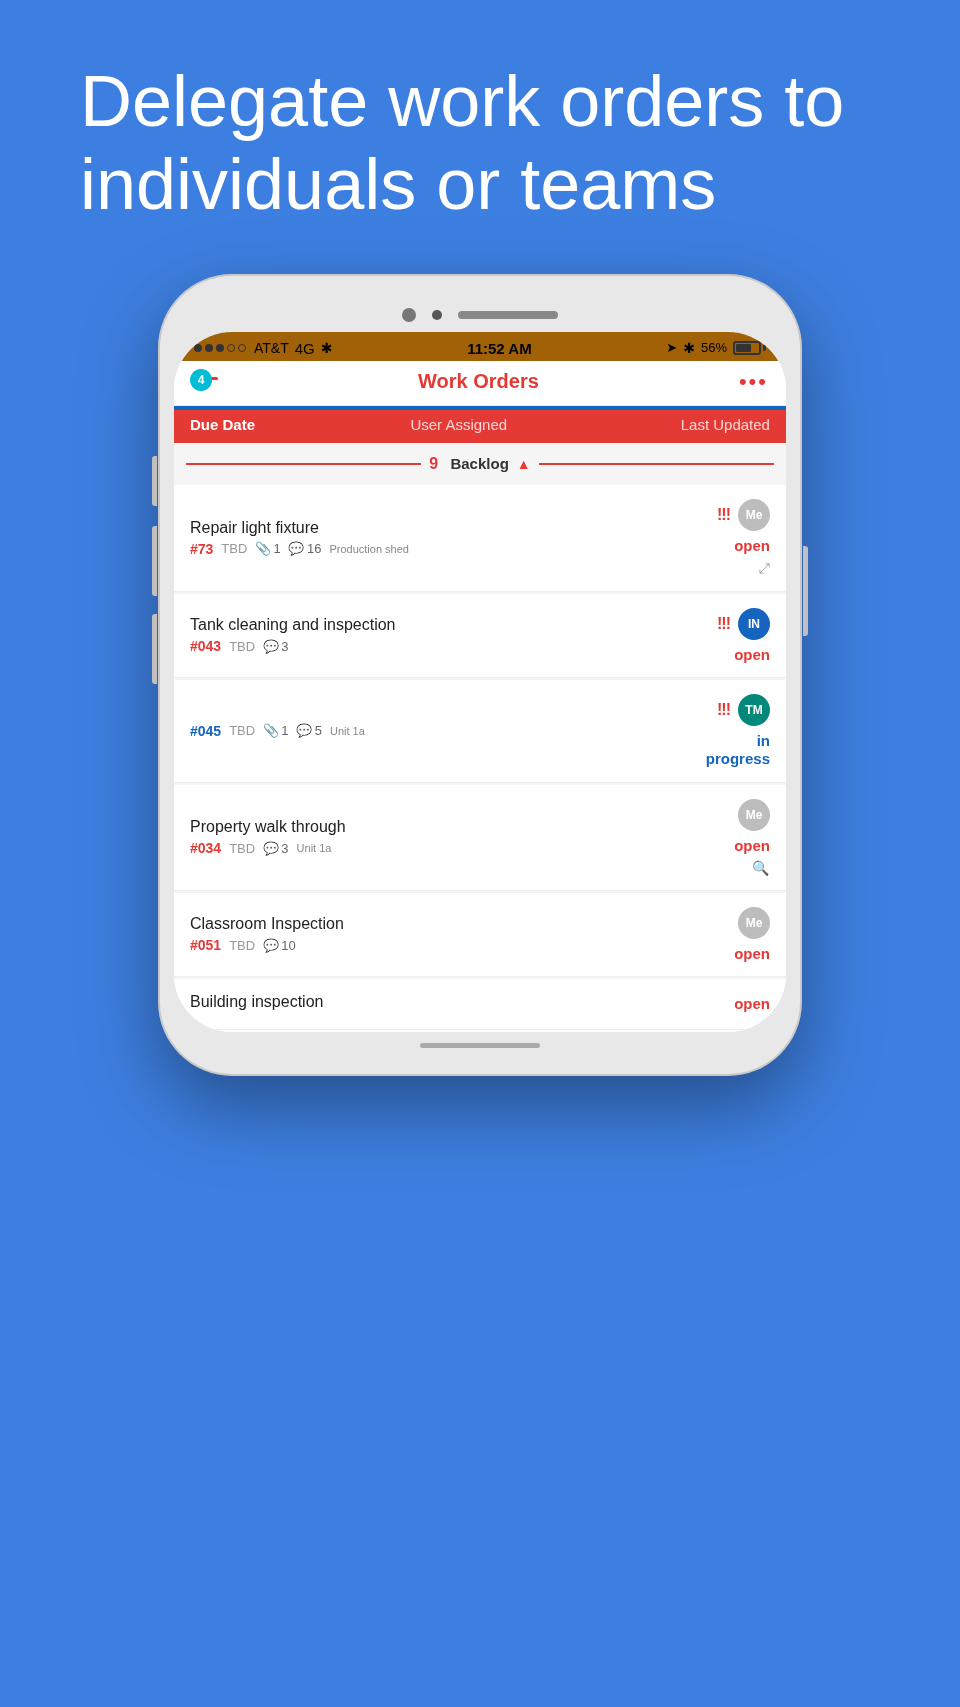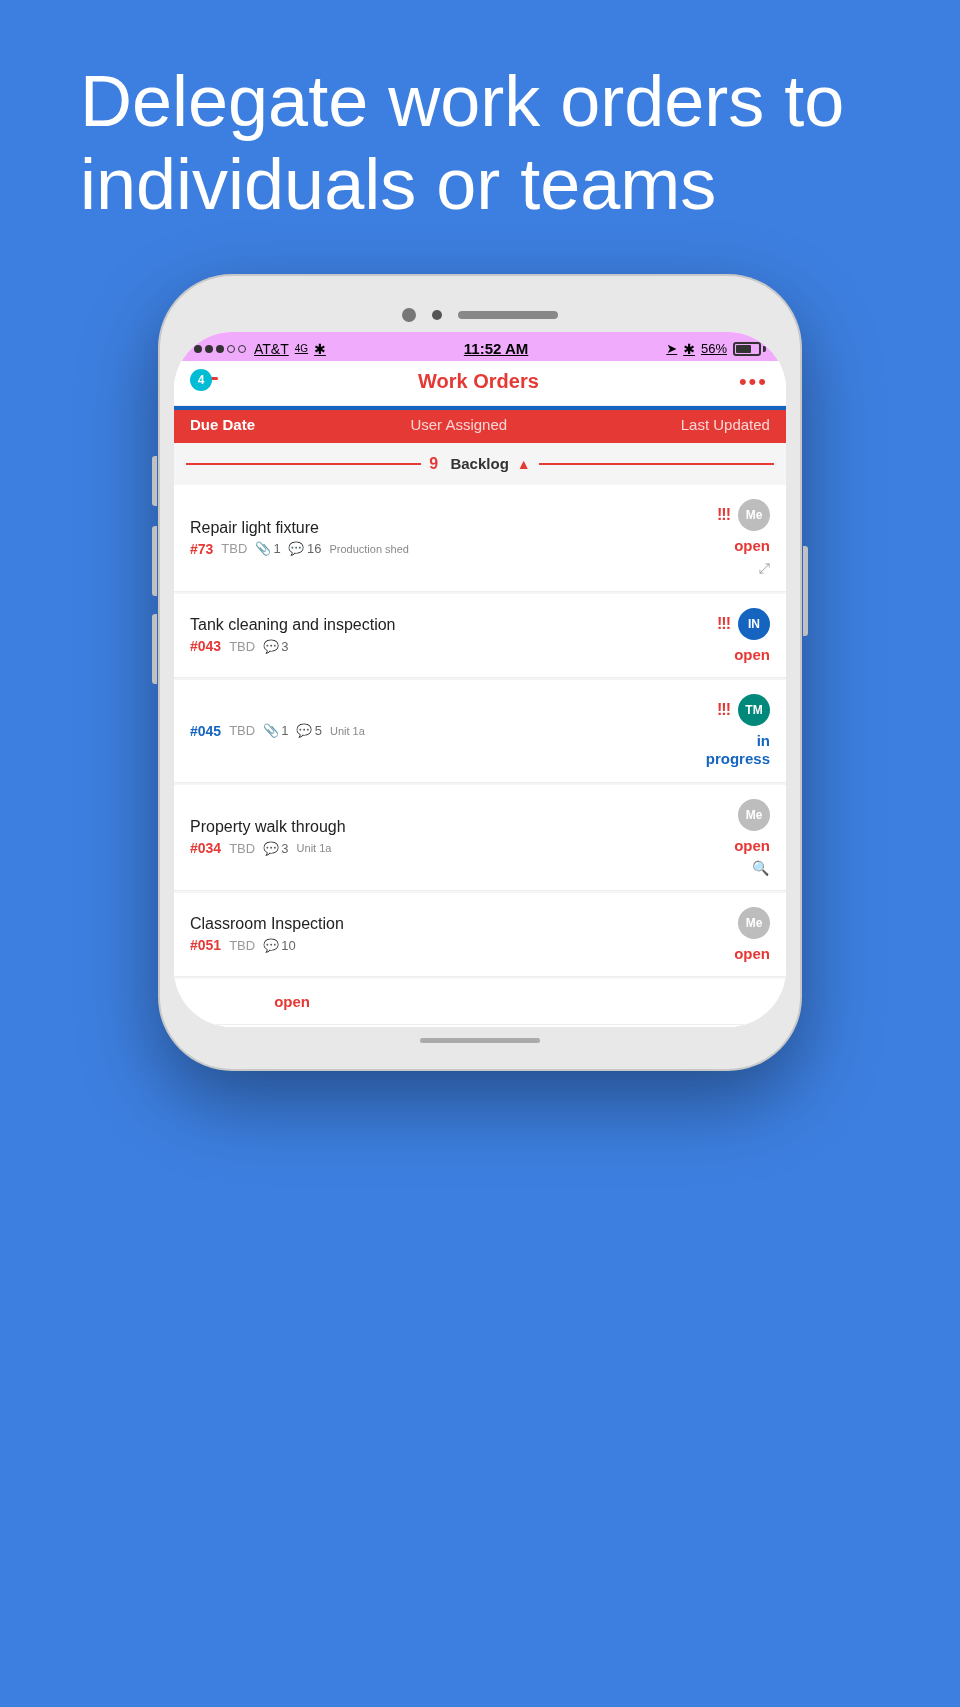--- a/index.html
+++ b/index.html
@@ -79,26 +79,25 @@
 
     .phone-screen {
       background: white;
       overflow: hidden;
     }
 
     
     .status-bar {
       display: flex;
       justify-content: space-between;
-      align-items: flex-end;
+      align-items: flex-start;
       padding: 8px 20px 4px;
       font-size: 15px;
       font-weight: 500;
-      background: #f0abfc;
-      text-decoration: underline;
+      background: #a16207;
     }
 
     .status-left {
       display: flex;
       align-items: center;
       gap: 6px;
     }
 
     .signal-dots {
       display: flex;
@@ -493,21 +492,21 @@
           <div class="status-bar">
             <div class="status-left">
               <div class="signal-dots">
                 <div class="signal-dot"></div>
                 <div class="signal-dot"></div>
                 <div class="signal-dot"></div>
                 <div class="signal-dot empty"></div>
                 <div class="signal-dot empty"></div>
               </div>
               <span style="font-size:14px; margin-left:2px;">AT&amp;T</span>
-              <span style="font-size:10px;">4G</span>
+              <span style="font-size:15px;">4G</span>
               <span style="font-size:14px;">✱</span>
             </div>
             <div style="font-size:15px; font-weight:600;">11:52 AM</div>
             <div class="status-right">
               <span style="font-size:13px;">➤</span>
               <span style="font-size:14px;">✱</span>
               <span style="font-size:13px;">56%</span>
               <div class="battery-icon">
                 <div class="battery-body">
                   <div class="battery-fill"></div>
@@ -635,20 +634,23 @@
               </div>
               <div class="card-right">
                 <div class="card-status-row">
                   <div class="assignee-avatar">Me</div>
                 </div>
                 <div class="card-status">open</div>
               </div>
             </div>
 
             <div class="work-order-card">
+              <div class="card-left">
+                <div class="card-title">Building inspection</div>
+              </div>
               <div class="card-right">
                 <div class="card-status" style="color:#e53935;">open</div>
               </div>
             </div>
 
           </div>
 
         </div>
       </div>
 

